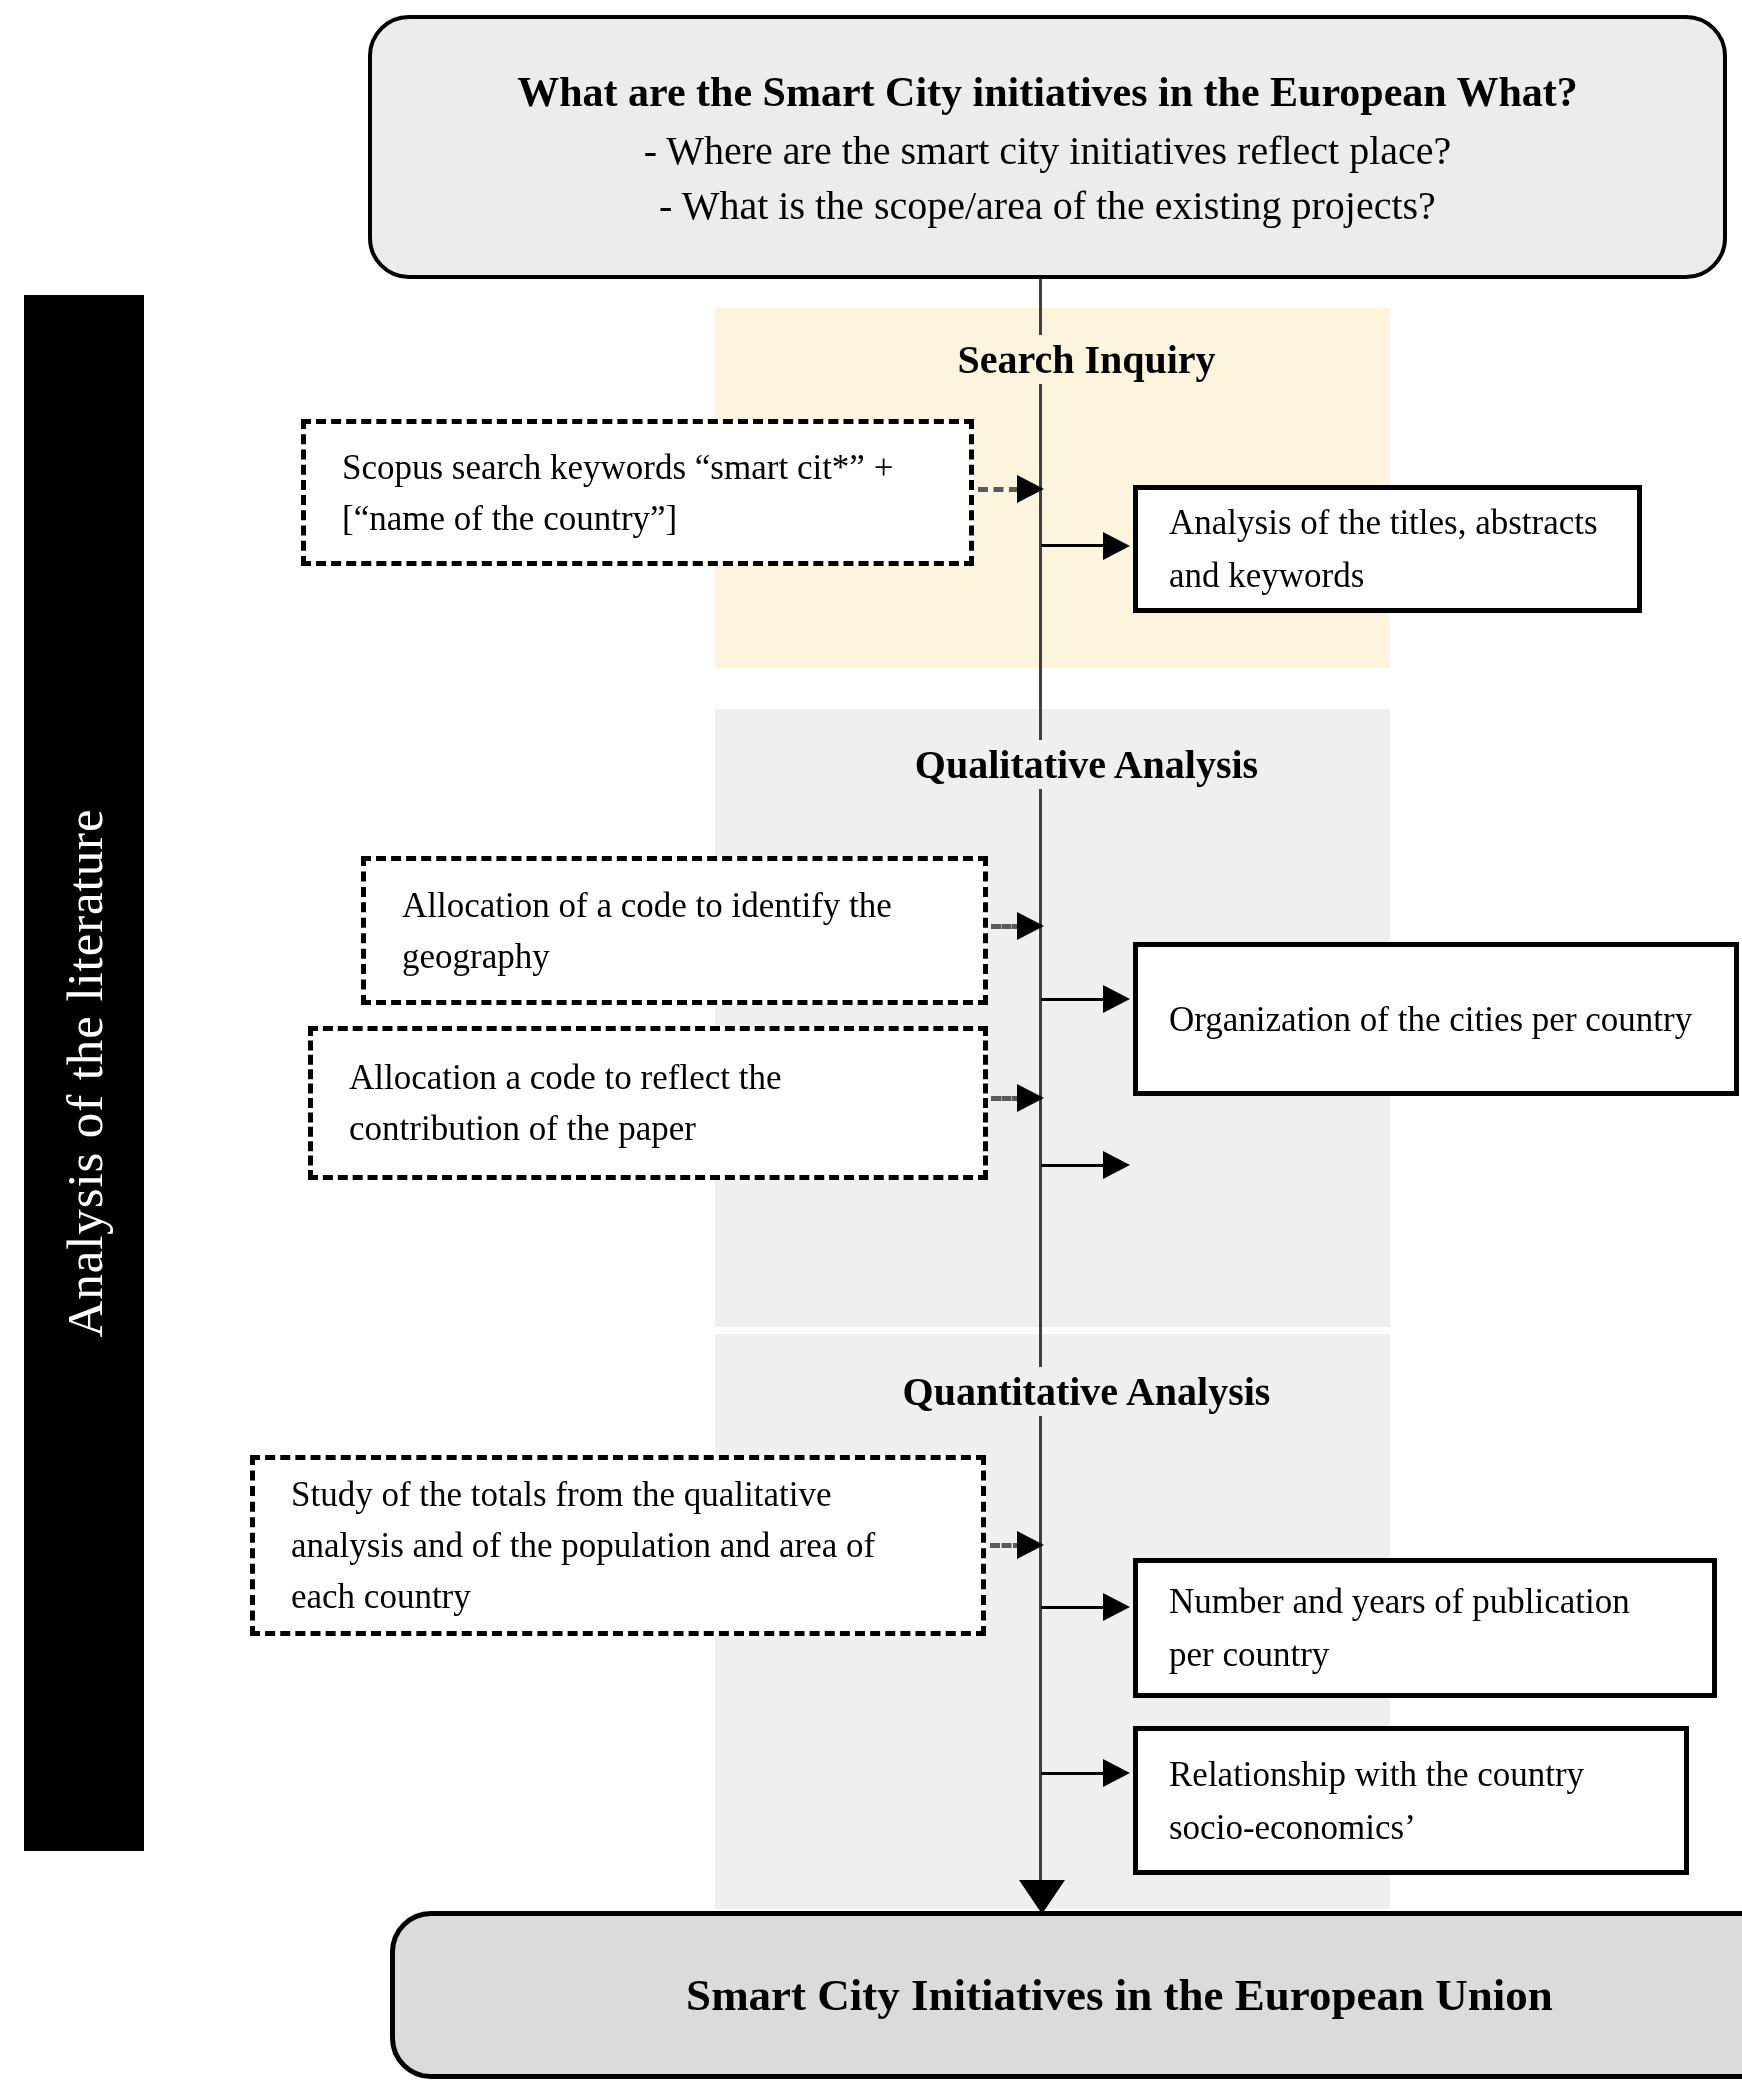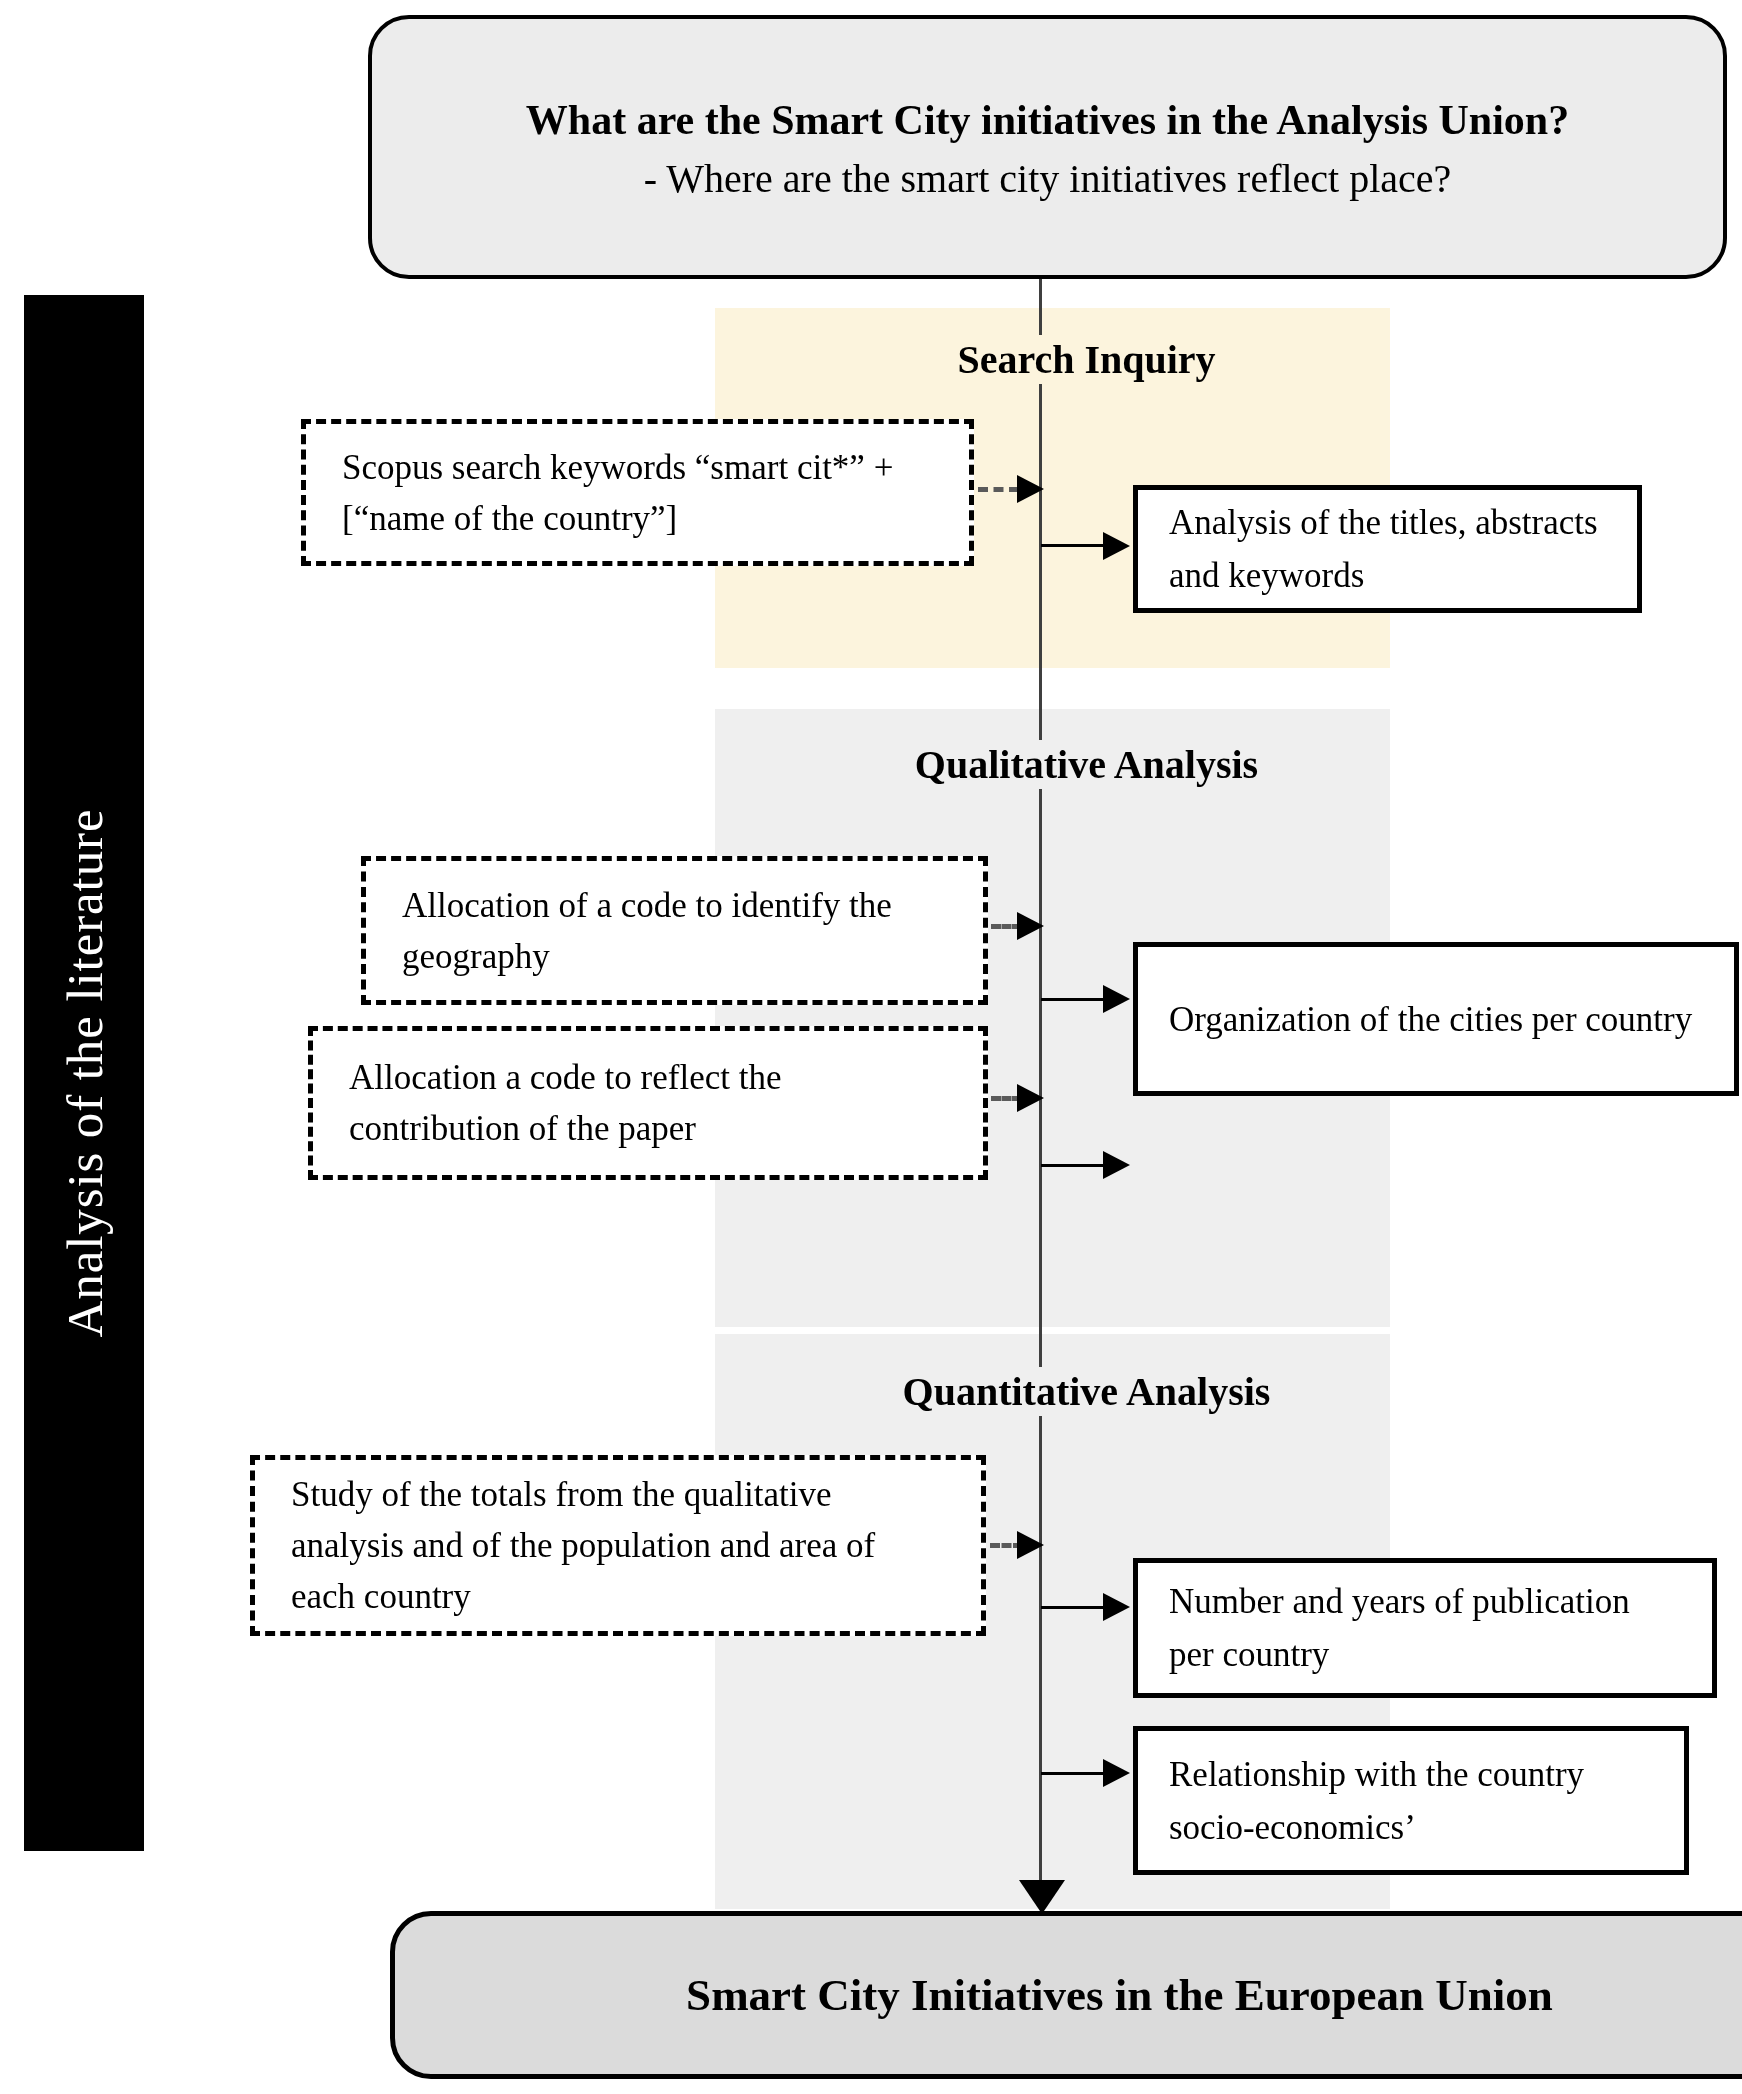--- a/index.html
+++ b/index.html
@@ -132,22 +132,23 @@
   <div class="band gray2"></div>
 
   <div class="vline"></div>
   <div class="down-head"></div>
 
   <div class="black-bar">
     <span>Analysis of the literature</span>
   </div>
 
   <div class="rounded-box top-box">
-    <div class="title">What are the Smart City initiatives in the Analysis Union?</div>
+    <div class="title">What are the Smart City initiatives in the European What?</div>
     <div class="bullet">- Where are the smart city initiatives reflect place?</div>
+    <div class="bullet">- What is the scope/area of the existing projects?</div>
   </div>
 
   <div class="section-title si st-si">
     <span>Search Inquiry</span>
   </div>
   <div class="section-title qa st-qa">
     <span>Qualitative Analysis</span>
   </div>
   <div class="section-title qn st-qn">
     <span>Quantitative Analysis</span>

